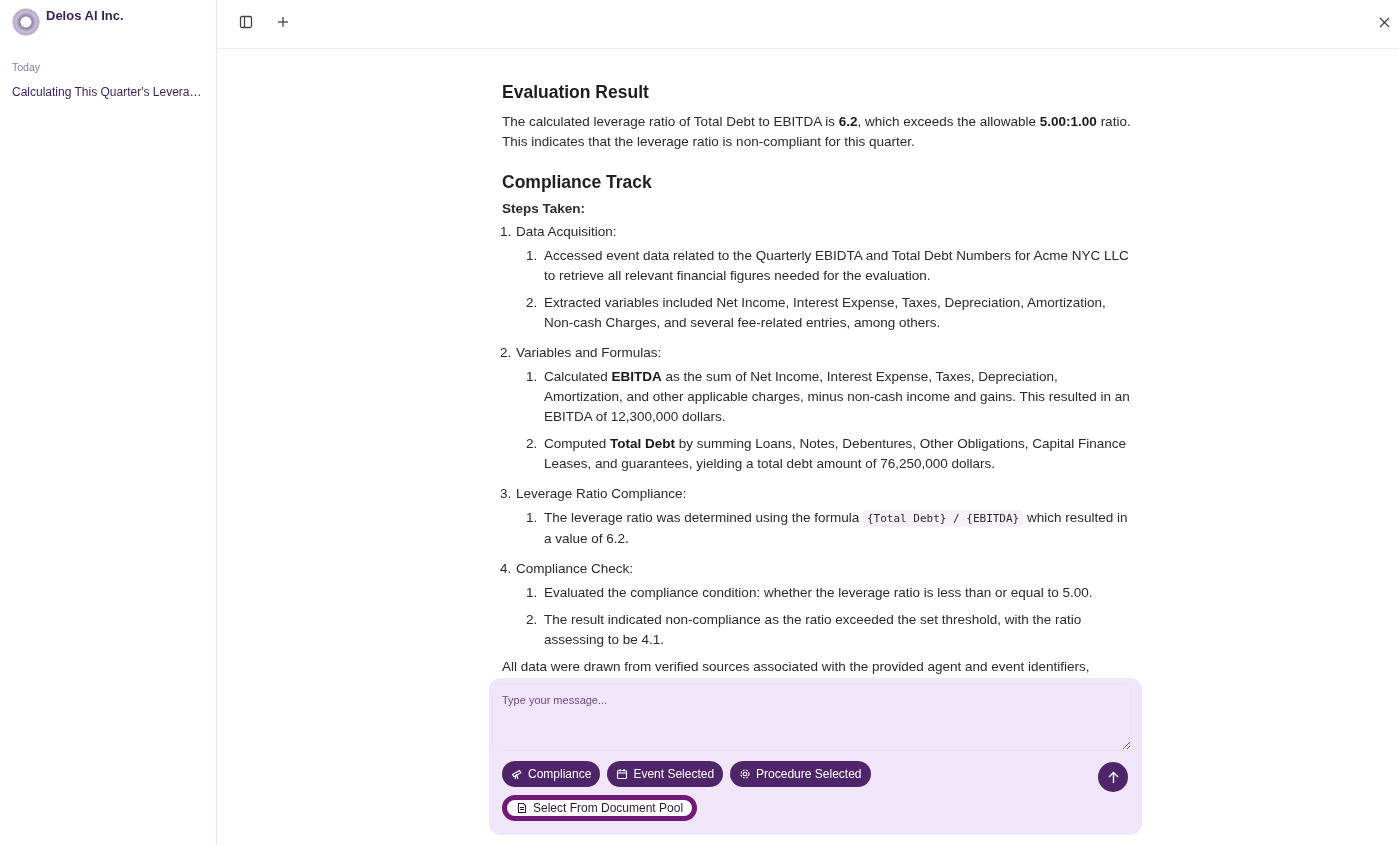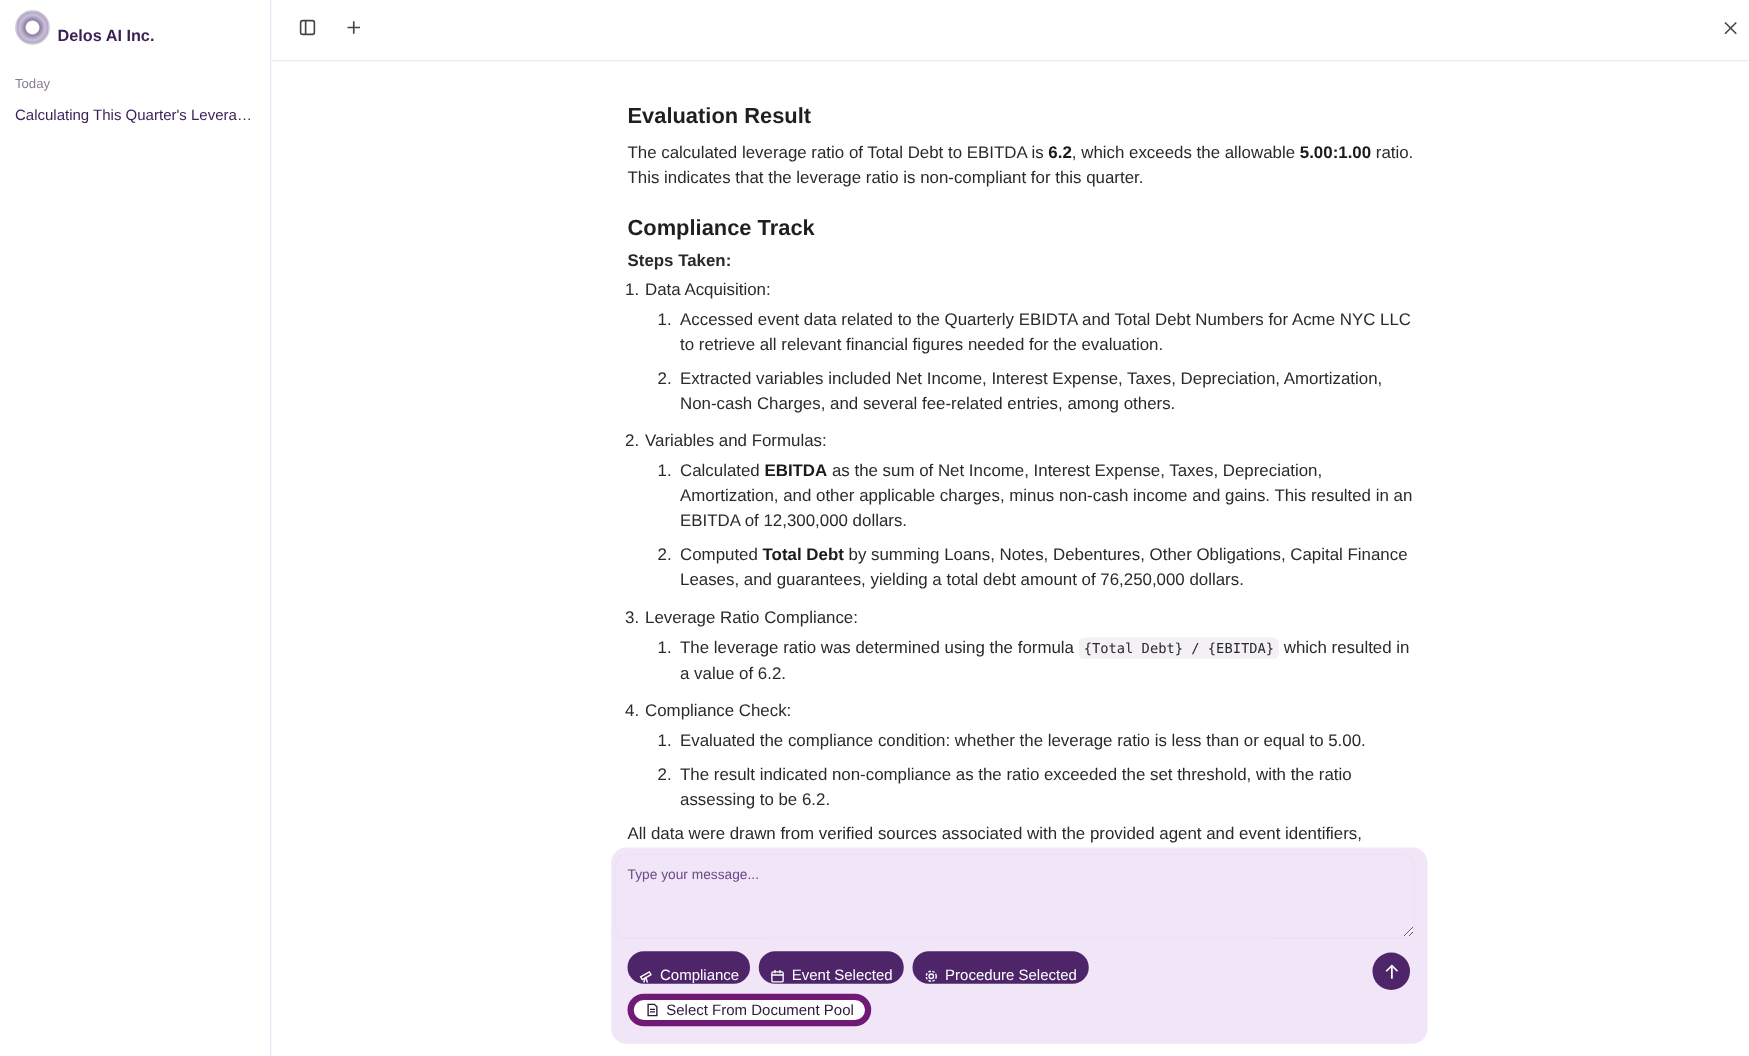--- a/index.html
+++ b/index.html
@@ -3,21 +3,21 @@
 <meta charset="utf-8">
 <style>
   * { box-sizing: border-box; margin: 0; padding: 0; }
   html, body { width: 1399px; height: 845px; overflow: hidden; background: #ffffff; }
   body { font-family: "Liberation Sans", sans-serif; color: #1f1f1f; position: relative; }
 
   .sidebar {
     position: absolute; left: 0; top: 0; width: 217px; height: 845px;
     border-right: 1px solid #efe3f6; background: #ffffff;
   }
-  .brand { position: absolute; left: 12px; top: 8px; height: 28px; display: flex; align-items: flex-end; }
+  .brand { position: absolute; left: 12px; top: 8px; height: 28px; display: flex; align-items: flex-start; }
   .brand-logo { width: 28px; height: 28px; border-radius: 50%;
     background: radial-gradient(circle at 50% 50%, #ffffff 0 5px, #8d7ea3 6px, #c9bfd6 10px, #a99cbc 14px);
     border: 1px solid #d8d0e2;
   }
   .brand-name { margin-left: 6px; font-size: 13px; font-weight: bold; color: #3a1f55; }
   .section-label { position: absolute; left: 12px; top: 61px; font-size: 10.5px; color: #8a7d98; }
   .history-item { position: absolute; left: 12px; top: 85px; width: 195px; font-size: 12px; color: #3a1f55;
     white-space: nowrap; overflow: hidden; text-overflow: ellipsis; cursor: pointer; }
 
   .topbar { position: absolute; left: 217px; top: 0; right: 0; height: 49px; border-bottom: 1px solid #f1e4f7; }
@@ -43,21 +43,21 @@
   code { font-family: "DejaVu Sans Mono", monospace; font-size: 11px; background: #f3f1f4; border-radius: 4px; padding: 2px 4px; }
   .footer-text { margin-top: -3px; white-space: nowrap; }
 
   .composer { position: absolute; left: 489px; top: 678px; width: 653px; height: 157px; background: #f1e5f8; border-radius: 12px; }
   .msg-input { position: absolute; left: 4px; top: 6px; width: 638px; height: 66px; border: none; background: #f1e5f8;
     border-radius: 8px; padding: 10px 9px; font-size: 11px; font-family: "Liberation Sans", sans-serif; color: #2a2a2a; outline: none;
     box-shadow: 0 0 0 1px rgba(235,220,243,0.6); }
   .msg-input::placeholder { color: #6b4a86; }
   .chips { position: absolute; left: 13px; top: 83px; display: flex; gap: 7px; }
   .chip { height: 26px; padding: 0 9px; border-radius: 13px; background: #4e2569; color: #ffffff; font-size: 12px;
-    display: flex; align-items: flex-end; gap: 5px; cursor: pointer; white-space: nowrap; }
+    display: flex; align-items: center; gap: 5px; cursor: pointer; white-space: nowrap; }
   .chip svg { width: 12px; height: 12px; }
   .chip-outline { position: absolute; left: 13px; top: 117px; height: 26px; padding: 0 9px; border-radius: 13px;
     background: #ffffff; border: 5px solid #701a75; color: #2a1a3a; font-size: 12px; display: flex; align-items: center; gap: 5px; cursor: pointer; }
   .send-btn { position: absolute; right: 14px; top: 84px; width: 30px; height: 30px; border-radius: 50%; background: #4e2569;
     display: flex; align-items: center; justify-content: center; cursor: pointer; }
 </style>
 </head>
 <body>
 
 <aside class="sidebar">
@@ -119,21 +119,21 @@
       <span class="title">Leverage Ratio Compliance:</span>
       <ol class="inner">
         <li><span class="num">1.</span><span>The leverage ratio was determined using the formula </span><code>{Total Debt} / {EBITDA}</code><span> which resulted in a value of 6.2.</span></li>
       </ol>
     </li>
     <li>
       <span class="num">4.</span>
       <span class="title">Compliance Check:</span>
       <ol class="inner">
         <li><span class="num">1.</span><span>Evaluated the compliance condition: whether the leverage ratio is less than or equal to 5.00.</span></li>
-        <li><span class="num">2.</span><span>The result indicated non-compliance as the ratio exceeded the set threshold, with the ratio assessing to be 6.2.</span></li>
+        <li><span class="num">2.</span><span>The result indicated non-compliance as the ratio exceeded the set threshold, with the ratio assessing to be 4.1.</span></li>
       </ol>
     </li>
   </ol>
   <p class="footer-text">All data were drawn from verified sources associated with the provided agent and event identifiers,</p>
 </main>
 
 <section class="composer">
   <textarea class="msg-input" placeholder="Type your message..." style=""></textarea>
   <div class="chips">
     <div class="chip">

